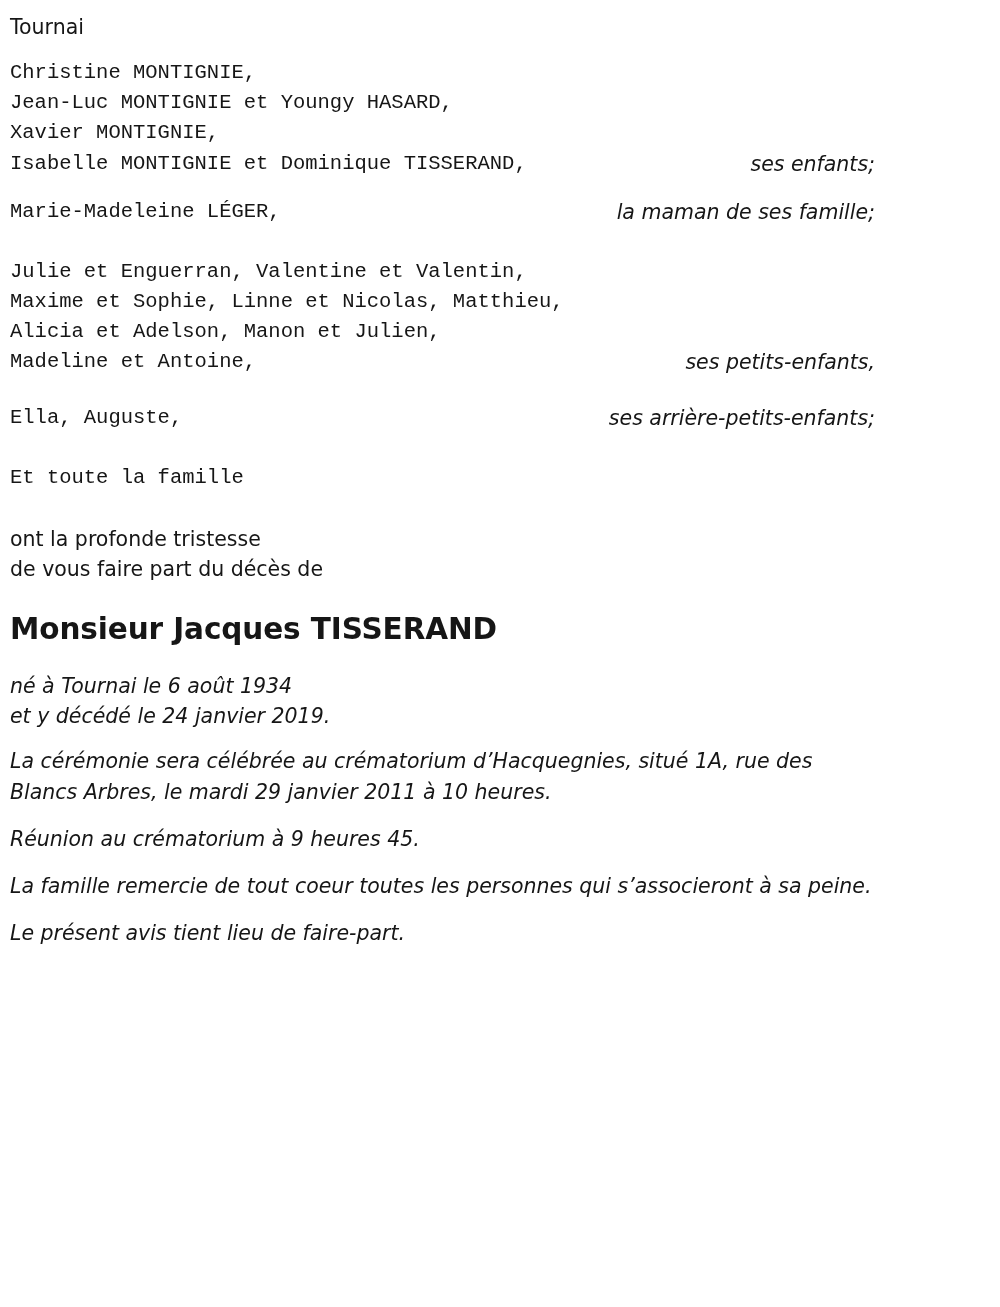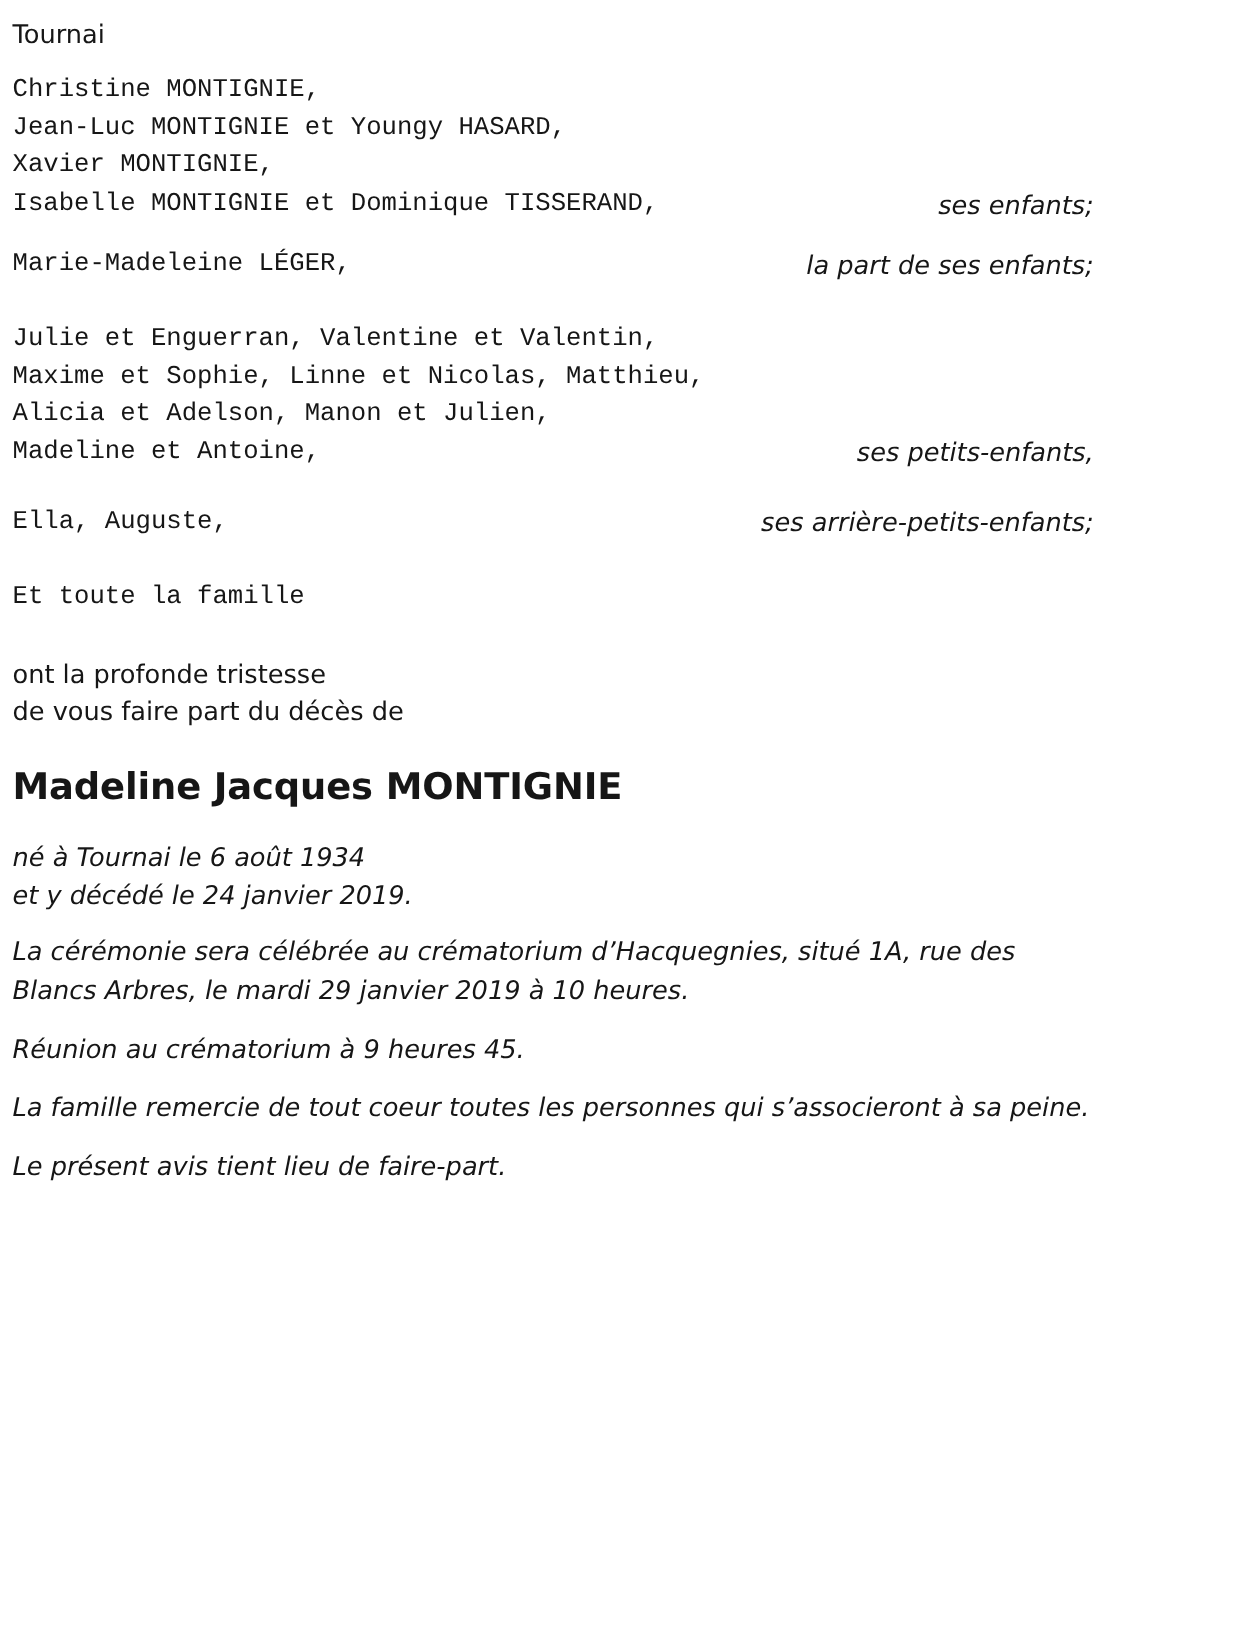--- a/index.html
+++ b/index.html
@@ -92,21 +92,21 @@
     </div>
     <div class="relation">ses enfants;</div>
   </div>
 
   <div class="group-gap"></div>
 
   <div class="relation-row">
     <div class="names">
       <div class="name-line">Marie-Madeleine LÉGER,</div>
     </div>
-    <div class="relation">la part de ses enfants;</div>
+    <div class="relation">la maman de ses famille;</div>
   </div>
 
   <div class="block-gap"></div>
 
   <div class="relation-row">
     <div class="names">
       <div class="name-line">Julie et Enguerran, Valentine et Valentin,</div>
       <div class="name-line">Maxime et Sophie, Linne et Nicolas, Matthieu,</div>
       <div class="name-line">Alicia et Adelson, Manon et Julien,</div>
       <div class="name-line">Madeline et Antoine,</div>
@@ -132,28 +132,28 @@
     <div class="relation"></div>
   </div>
 
   <div class="block-gap"></div>
 
   <div class="lead">
     <div class="lead-line">ont la profonde tristesse</div>
     <div class="lead-line">de vous faire part du décès de</div>
   </div>
 
-  <div class="deceased-name">Madeline Jacques MONTIGNIE</div>
+  <div class="deceased-name">Monsieur Jacques TISSERAND</div>
 
   <div class="detail tight">
     <div class="detail-line">né à Tournai le 6 août 1934</div>
     <div class="detail-line">et y décédé le 24 janvier 2019.</div>
   </div>
 
-  <div class="detail">La cérémonie sera célébrée au crématorium d’Hacquegnies, situé 1A, rue des Blancs Arbres, le mardi 29 janvier 2019 à 10 heures.</div>
+  <div class="detail">La cérémonie sera célébrée au crématorium d’Hacquegnies, situé 1A, rue des Blancs Arbres, le mardi 29 janvier 2011 à 10 heures.</div>
 
   <div class="detail">Réunion au crématorium à 9 heures 45.</div>
 
   <div class="detail">La famille remercie de tout coeur toutes les personnes qui s’associeront à sa peine.</div>
 
   <div class="detail">Le présent avis tient lieu de faire-part.</div>
 
 </div>
 
 </body></html>

